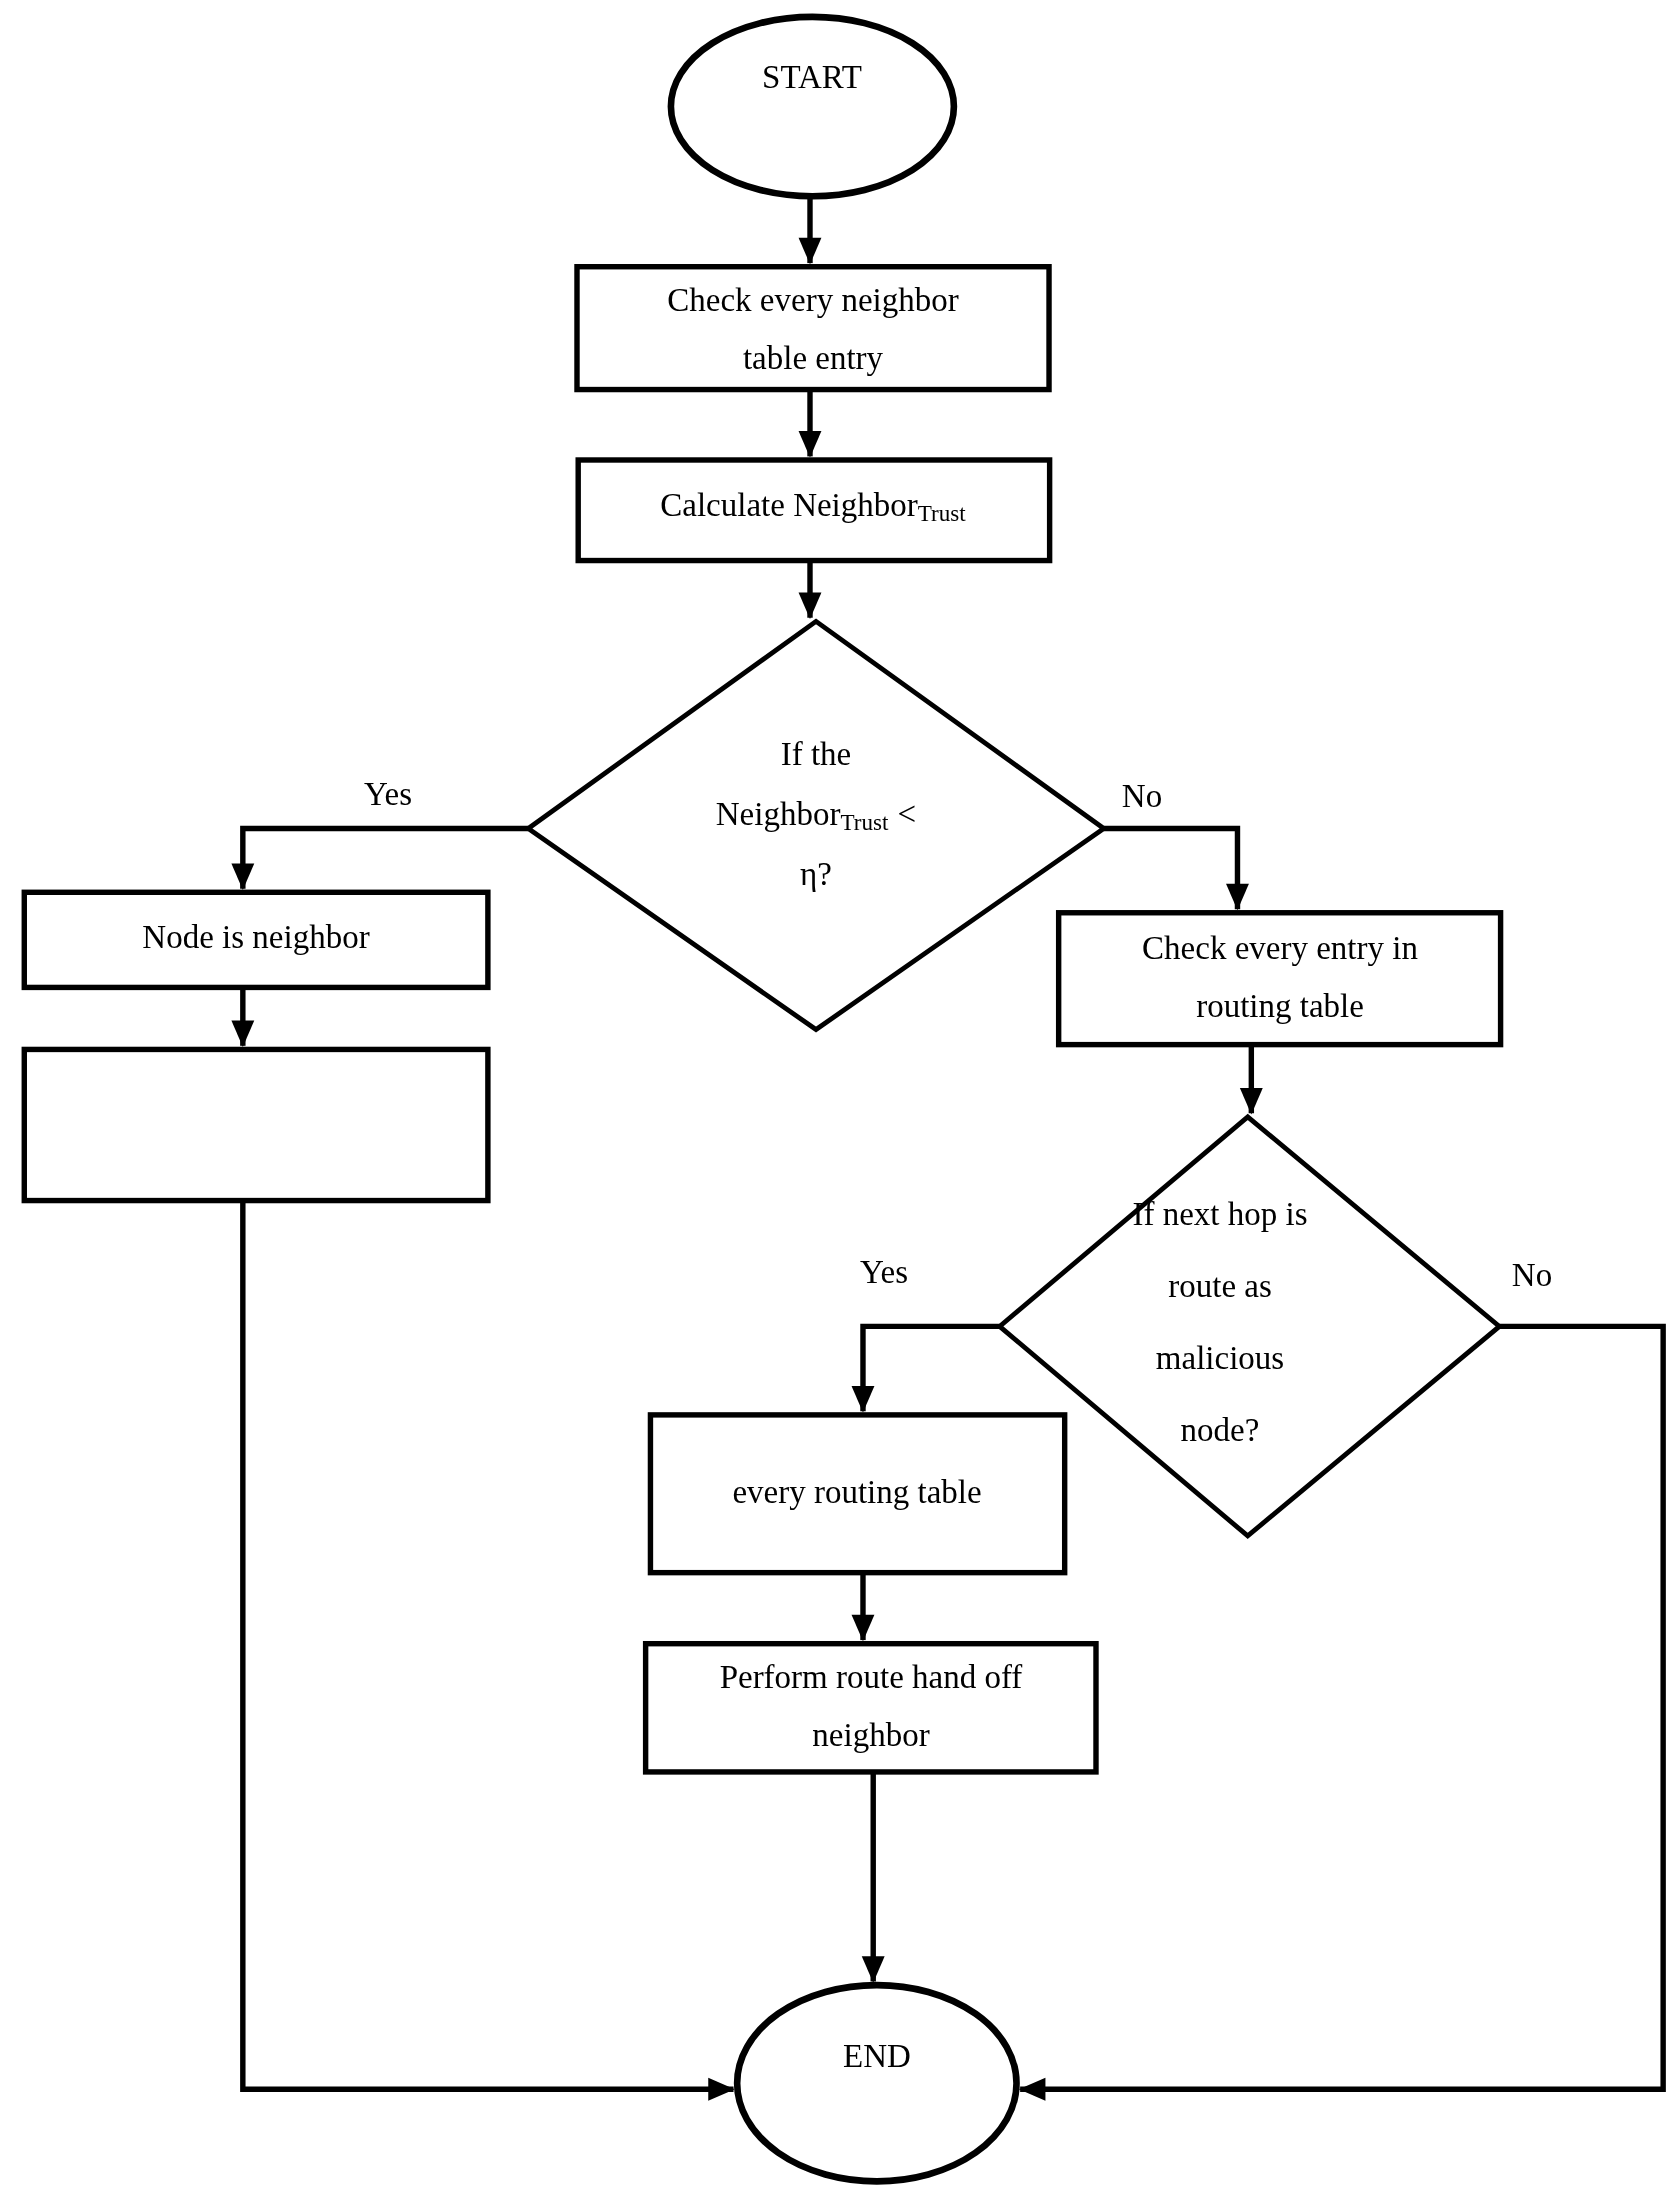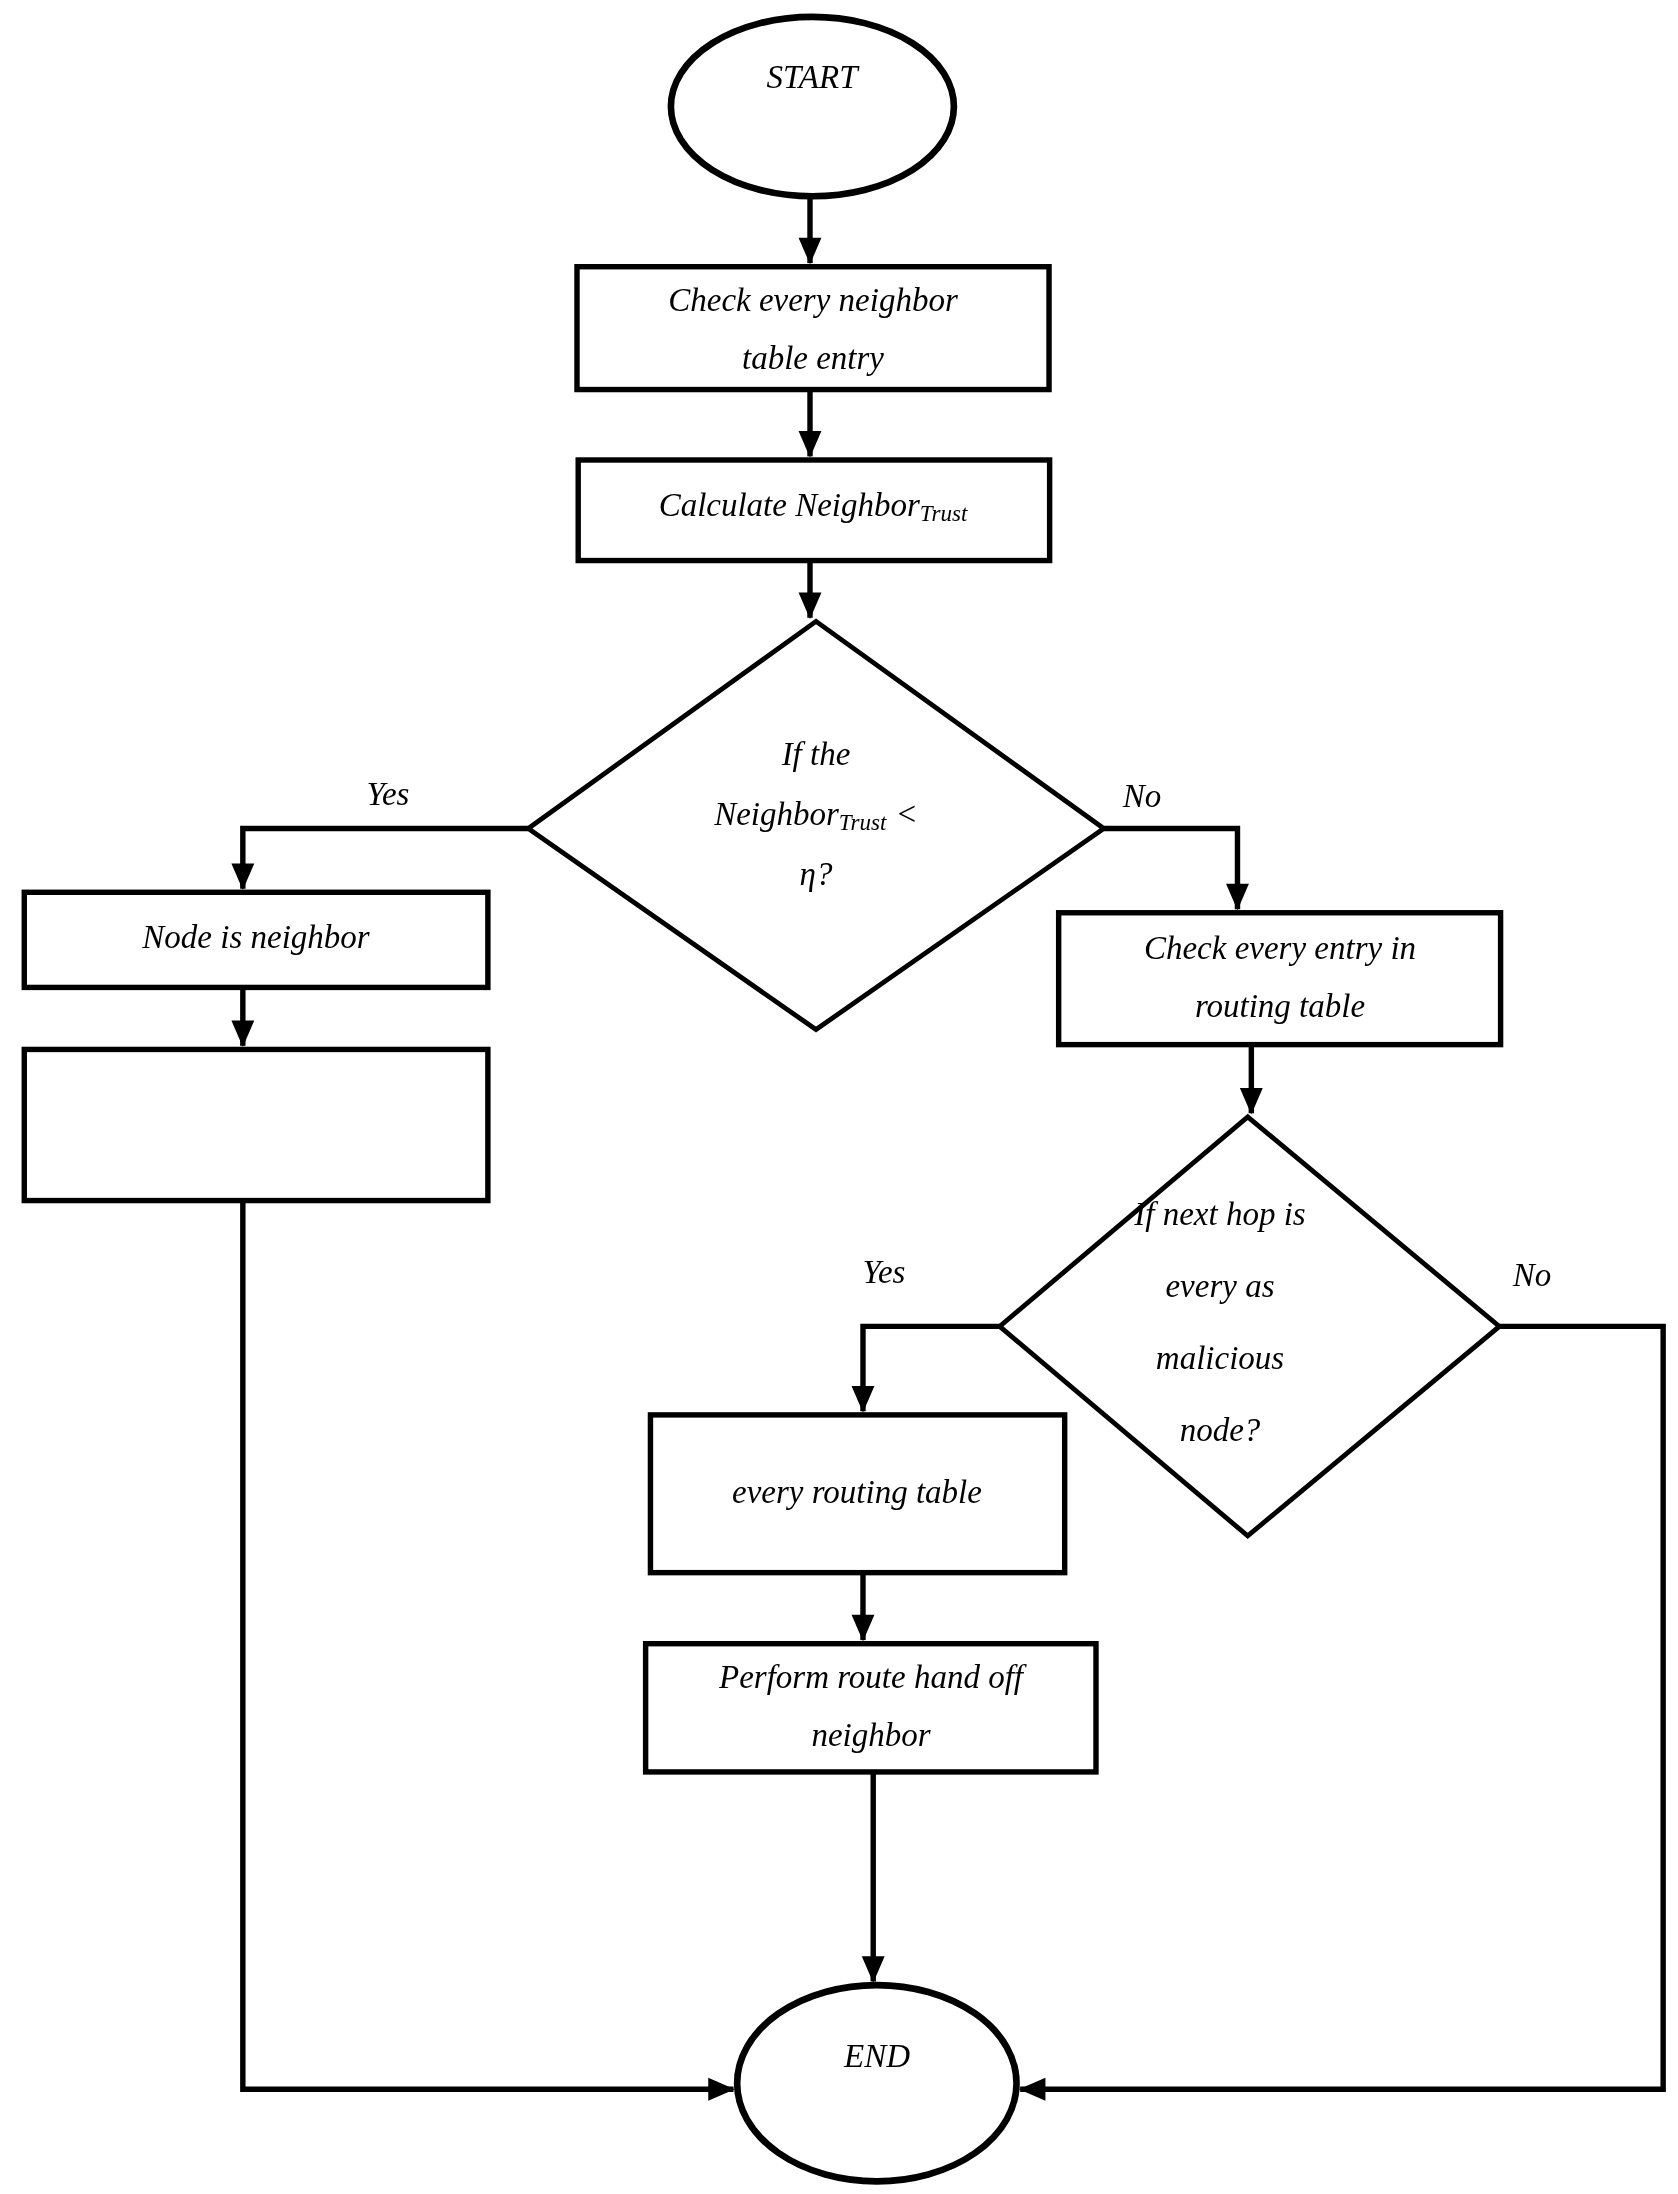--- a/index.html
+++ b/index.html
@@ -12,21 +12,20 @@
     padding: 0;
     background: var(--background, #ffffff);
   }
   #stage {
     position: relative;
     width: 1679px;
     height: 2194px;
     background: var(--background, #ffffff);
     font-family: "Liberation Serif", "DejaVu Serif", serif;
     color: var(--text, #000000);
-    font-style: italic;
   }
   #canvas {
     position: absolute;
     left: 0;
     top: 0;
   }
   .shape {
     fill: var(--background, #ffffff);
     stroke: var(--line, #000000);
     stroke-width: 9px;
@@ -123,21 +122,21 @@
   <div class="label" style="left:256px; top:937px;">Node is neighbor</div>
 
 
   <div class="label" style="left:1280px; top:977px;">
     <div>Check every entry in</div>
     <div>routing table</div>
   </div>
 
   <div class="label decision-text-2" style="left:1220px; top:1322px;">
     <div>If next hop is</div>
-    <div>every as</div>
+    <div>route as</div>
     <div>malicious</div>
     <div>node?</div>
   </div>
 
   <div class="label branch-label" style="left:884px; top:1272px;">Yes</div>
   <div class="label branch-label" style="left:1532px; top:1275px;">No</div>
 
   <div class="label" style="left:857px; top:1492px;">
     <div>every routing table</div>
   </div>

